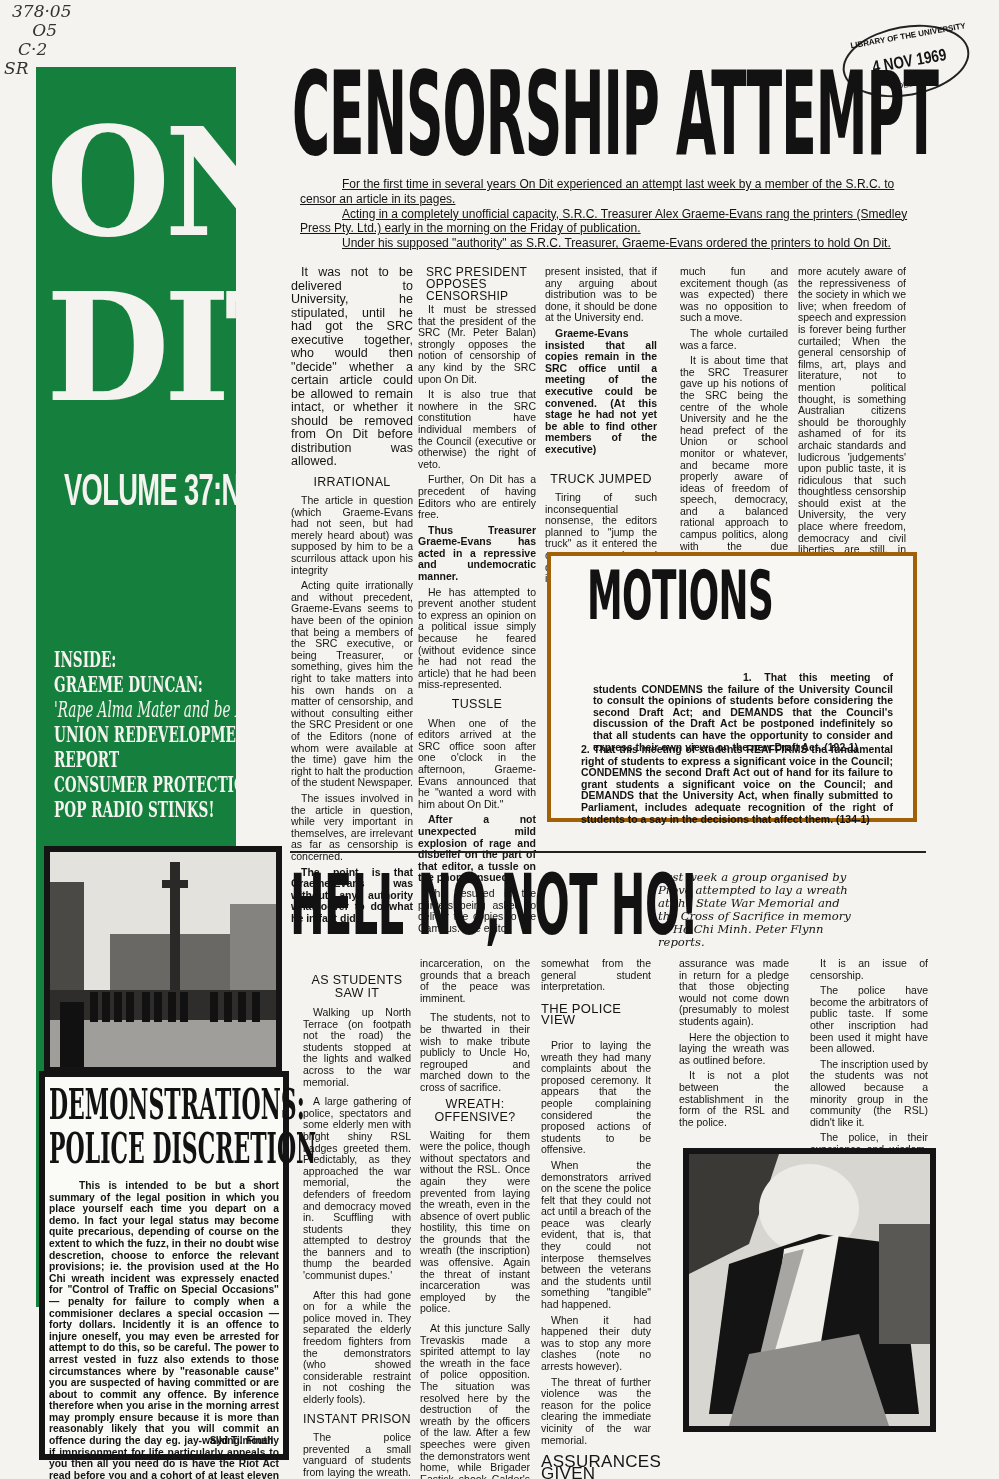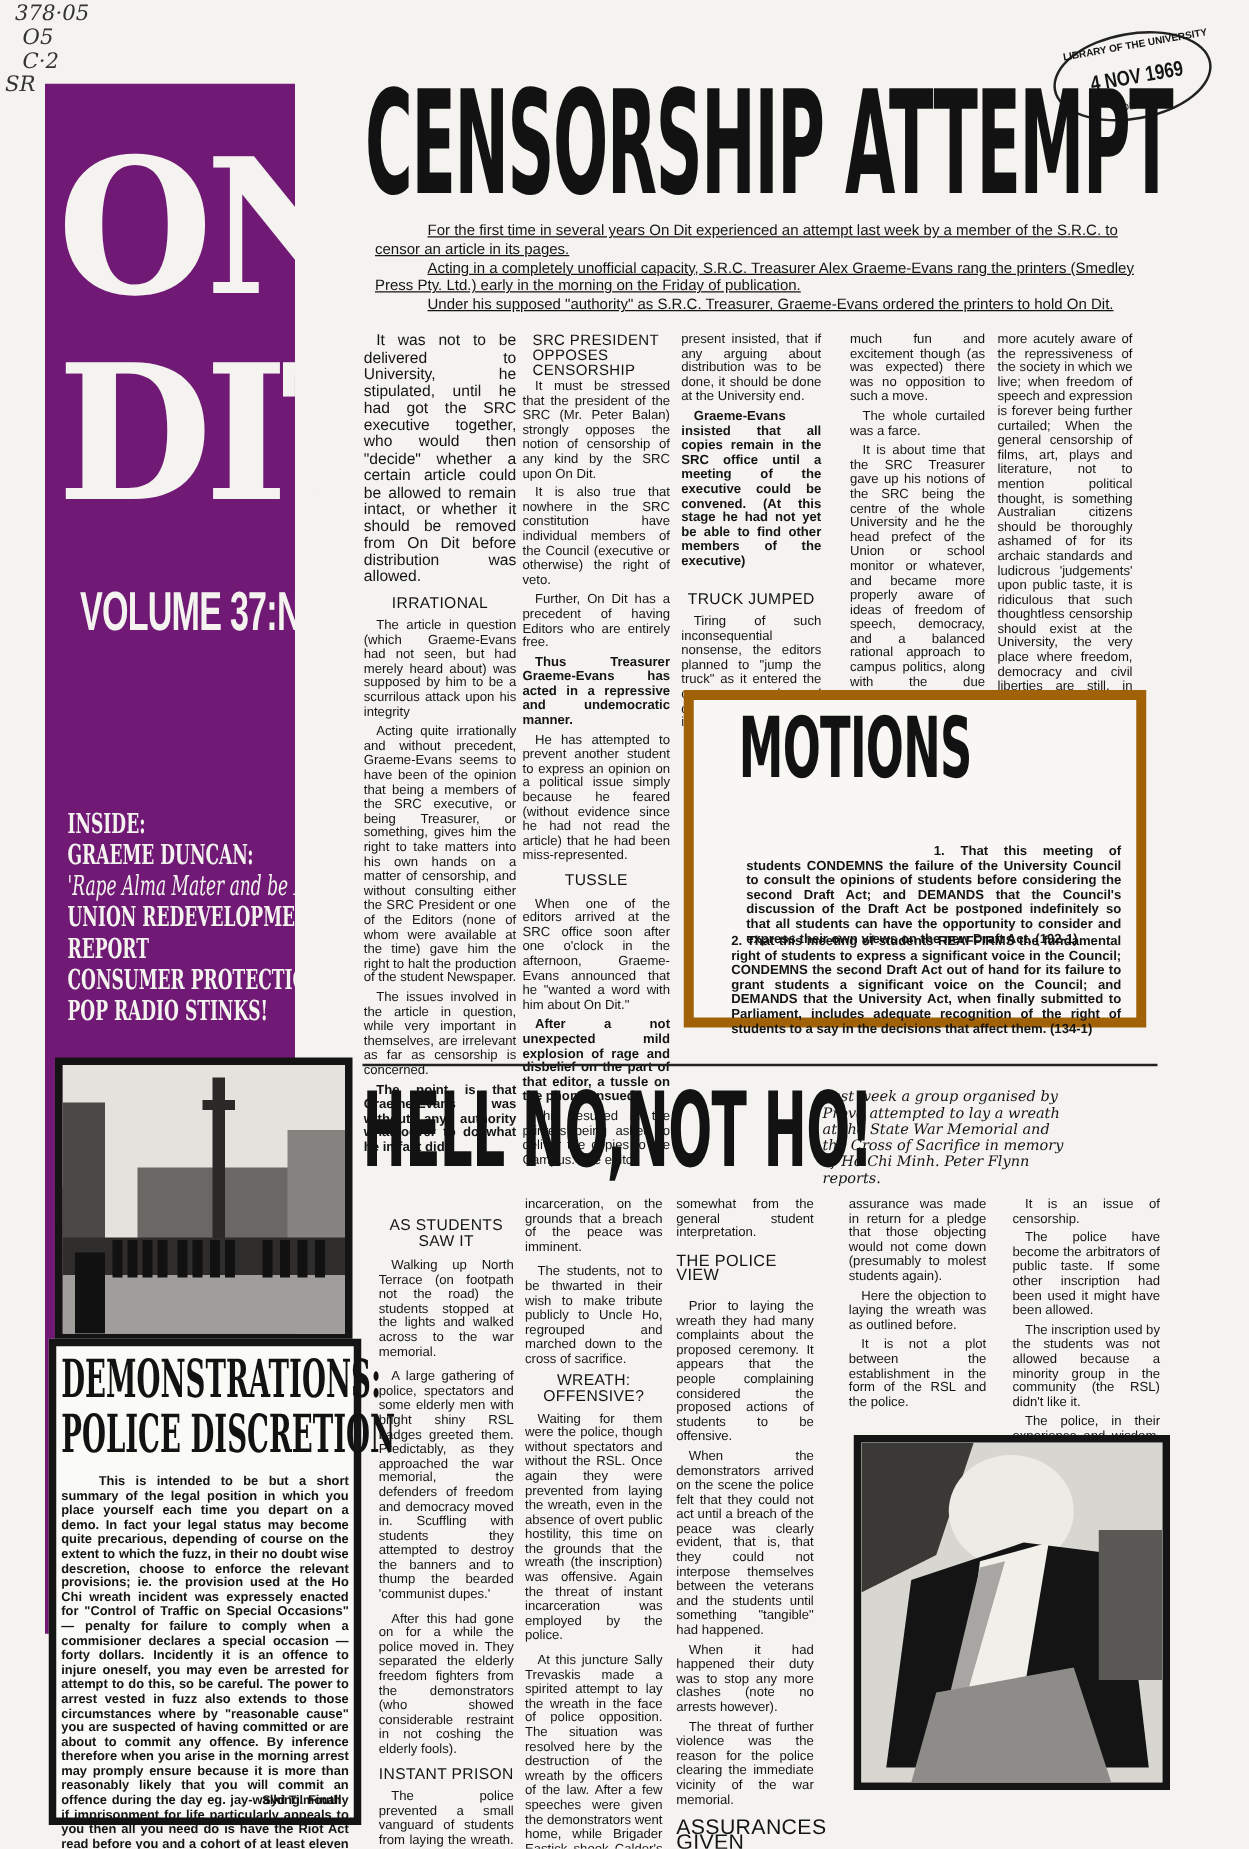--- a/index.html
+++ b/index.html
@@ -1,45 +1,45 @@
 <!DOCTYPE html>
 <html><head>
 <meta charset="utf-8">
 <style>
   *{box-sizing:border-box;margin:0;padding:0;}
   html,body{width:999px;height:1479px;background:#f4f3ef;overflow:hidden;}
   body{position:relative;font-family:"Liberation Sans",sans-serif;color:#141414;}
   .abs{position:absolute;}
   .hand{font-family:"DejaVu Serif",serif;font-style:italic;font-size:17px;line-height:19px;color:#333;}
-  .mast{left:36px;top:67px;width:200px;height:1240px;background:#701a75;}
+  .mast{left:36px;top:67px;width:200px;height:1240px;background:#15803d;}
   .mast-big{position:absolute;left:10px;color:#f4f3ef;font-family:"DejaVu Serif",serif;font-weight:bold;font-size:150px;line-height:150px;transform:scaleX(0.95);transform-origin:left;letter-spacing:-6px;}
   .vol{position:absolute;left:28px;top:398px;color:#f4f3ef;font-family:"Liberation Sans Narrow","Liberation Sans",sans-serif;font-weight:bold;font-size:30px;transform:scaleX(0.62);transform-origin:left;white-space:nowrap;letter-spacing:-1px;}
   .inside{position:absolute;left:18px;top:580px;color:#f4f3ef;font-family:"DejaVu Serif",serif;font-weight:bold;font-size:22px;line-height:25px;transform:scaleX(0.62);transform-origin:left;white-space:nowrap;}
   .inside .it{font-style:italic;font-weight:normal;}
   .headline{font-family:"DejaVu Sans",sans-serif;font-weight:bold;color:#121212;white-space:nowrap;transform-origin:left top;}
   .col{position:absolute;font-size:10.5px;line-height:11.6px;text-align:justify;}
   .col p{margin-bottom:4px;text-indent:10px;}
   .col p.b{font-weight:bold;}
   .col h4{font-weight:normal;font-size:12.5px;text-align:center;margin:8px 0 7px 0;letter-spacing:0.3px;}
   .col h4.l{text-align:left;}
   .intro{left:300px;top:177px;width:610px;font-size:12px;line-height:14.8px;}
   .intro p{text-indent:42px;text-decoration:underline;}
-  .box{position:absolute;border:8px solid #a16207;background:#f8f7f3;padding-left:32px;}
+  .box{position:absolute;border:4px solid #a16207;background:#f8f7f3;padding-left:32px;}
   .photo1{left:44px;top:846px;width:238px;height:227px;border:6px solid #141414;overflow:hidden;background:linear-gradient(#e8e6e0 0%,#d6d4ce 45%,#5c5a56 46%,#3a3936 70%,#8a8884 100%);}
   .photo2{left:683px;top:1148px;width:253px;height:284px;border:6px solid #141414;overflow:hidden;background:#ddd;}
   .demo{left:39px;top:1071px;width:250px;height:389px;background:#fafaf6;border:6px solid #141414;}
   .ital{font-family:"DejaVu Serif",serif;font-style:italic;font-size:11.6px;line-height:13px;}
   .rule{position:absolute;height:2px;background:#222;}
 </style>
 </head>
 <body>
 
 <div class="abs hand" style="left:12px;top:2px;">
   <div>378·05</div>
-  <div style="padding-left:6px;">O5</div>
+  <div style="padding-left:6px;text-align:center;">O5</div>
   <div style="padding-left:6px;">C·2</div>
   <div style="margin-left:-8px;">SR</div>
 </div>
 
 <div class="abs" style="left:842px;top:26px;width:128px;height:70px;border:2px solid #222;border-radius:50%;transform:rotate(-10deg);">
   <div style="position:absolute;left:10px;top:4px;font-size:8px;font-weight:bold;white-space:nowrap;">LIBRARY OF THE UNIVERSITY</div>
   <div style="position:absolute;left:28px;top:24px;font-size:17px;font-weight:bold;white-space:nowrap;transform:scaleX(0.8);transform-origin:left;">4 NOV 1969</div>
   <div style="position:absolute;left:44px;top:52px;font-size:8px;white-space:nowrap;">ADELAIDE</div>
 </div>
 

